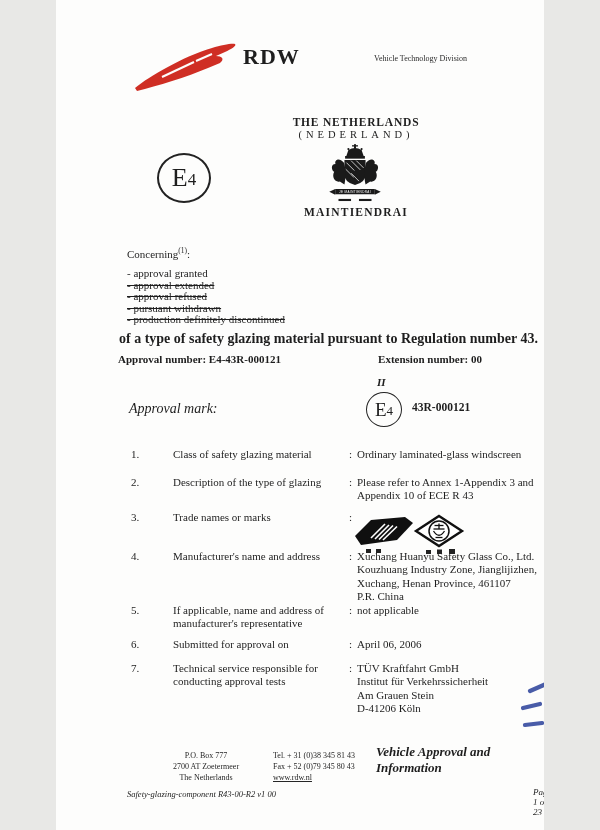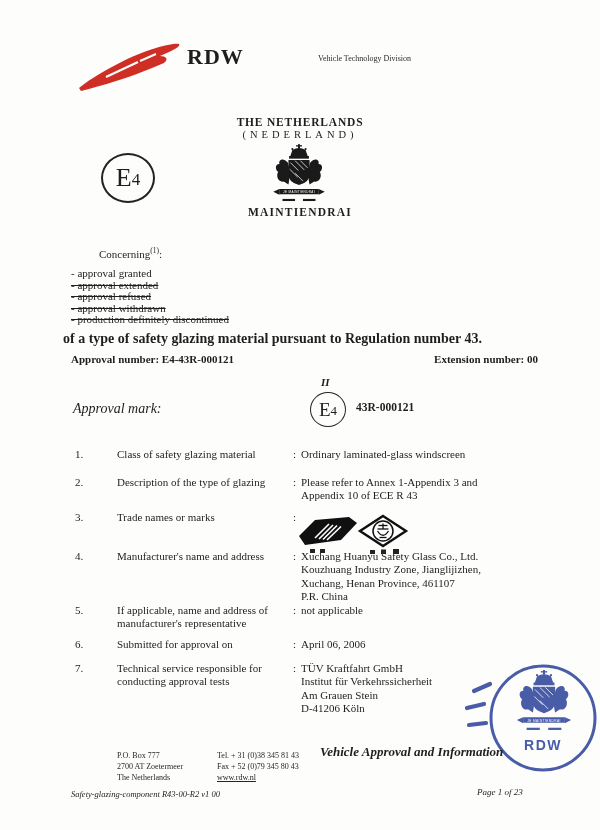--- a/index.html
+++ b/index.html
@@ -1,48 +1,48 @@
 <!DOCTYPE html>
 <html><head>
 <meta charset="utf-8">
 <style>
   html,body{margin:0;padding:0;}
   body{background:#e8e8e6;font-family:"Liberation Serif", serif;}
-  .page{position:relative;width:600px;height:830px;background:#fdfdfc;color:#1e1e1e;overflow:hidden;margin:0 auto;}
+  .page{position:relative;width:488px;height:830px;background:#fdfdfc;color:#1e1e1e;overflow:hidden;margin:0 auto;}
   .abs{position:absolute;}
-  .pre{white-space:pre-line;}
+  .pre{white-space:pre-line;text-align:center;}
   .center{left:0;width:600px;text-align:center;}
 
   
   .brand-word{left:187px;top:44px;font-size:22px;font-weight:600;letter-spacing:1px;}
   .division{left:318px;top:54px;font-size:8px;color:#2a2a2a;}
 
   
   .country{top:116px;font-size:11.5px;font-weight:bold;letter-spacing:0.8px;}
   .country-native{top:129px;font-size:10.5px;letter-spacing:4px;}
   .communication{top:206px;font-size:11.5px;font-weight:bold;letter-spacing:1.2px;}
 
   .emark{border:2px solid #222;border-radius:50%;display:flex;align-items:center;justify-content:center;background:transparent;}
   .emark-big{left:101px;top:153px;width:50px;height:46px;}
   .emark-big .el{font-size:26px;line-height:1;}
   .emark-big .en{font-size:17px;line-height:1;margin-top:3px;}
   .emark-small{left:310px;top:392px;width:34px;height:33px;border-width:1.5px;}
   .emark-small .el{font-size:19px;line-height:1;}
   .emark-small .en{font-size:13px;line-height:1;margin-top:2px;}
 
   
-  .concerning-line{left:71px;top:246px;font-size:11px;margin-left:28px;}
+  .concerning-line{left:71px;top:246px;font-size:11px;}
   .sup{font-size:7.5px;vertical-align:super;}
   .options{left:71px;top:268px;font-size:11px;line-height:11.6px;}
   .opt{display:block;}
   .struck{text-decoration:line-through;}
   .subject{left:63px;top:331px;font-size:14px;font-weight:bold;}
 
   
-  .approval-no{left:71px;top:353px;font-size:11px;font-weight:bold;}
+  .approval-no{left:62px;top:353px;font-size:11px;font-weight:bold;}
   .extension-no{right:62px;top:353px;font-size:11px;font-weight:bold;text-align:center;}
   .mark-label{left:73px;top:401px;font-size:14px;font-style:italic;}
   .mark-class{left:321px;top:376px;font-size:11px;font-weight:bold;font-style:italic;}
   .mark-number{left:356px;top:401px;font-size:11.5px;font-weight:bold;}
 
   
   .item-row{position:absolute;left:75px;width:470px;display:grid;grid-template-columns:42px 176px 8px auto;font-size:11px;line-height:13.4px;align-items:start;}
   .item-row .cell{white-space:pre-line;}
 
   
@@ -112,21 +112,21 @@
 
   <div class="abs center communication">MAINTIENDRAI</div>
 
   <div class="abs concerning-line">
     <span>Concerning</span><span class="sup">(1)</span><span>:</span>
   </div>
   <div class="abs options">
     <span class="opt">- approval granted</span>
     <span class="opt struck">- approval extended</span>
     <span class="opt struck">- approval refused</span>
-    <span class="opt struck">- approval withdrawn</span>
+    <span class="opt struck">- pursuant withdrawn</span>
     <span class="opt struck">- production definitely discontinued</span>
   </div>
   <div class="abs subject">of a type of safety glazing material pursuant to Regulation number 43.</div>
 
   <div class="abs approval-no">Approval number: E4-43R-000121</div>
   <div class="abs extension-no">Extension number: 00</div>
 
   <div class="abs mark-label">Approval mark:</div>
   <div class="abs mark-class">II</div>
   <div class="abs emark emark-small">

